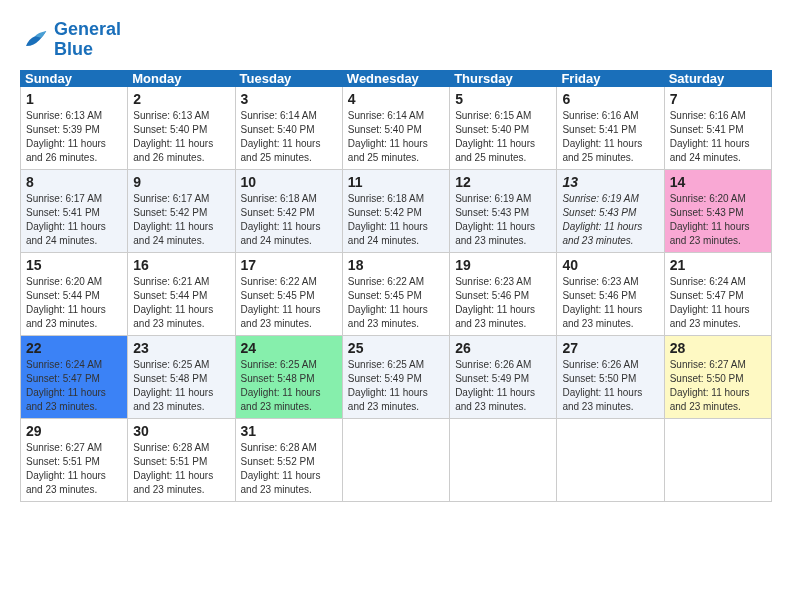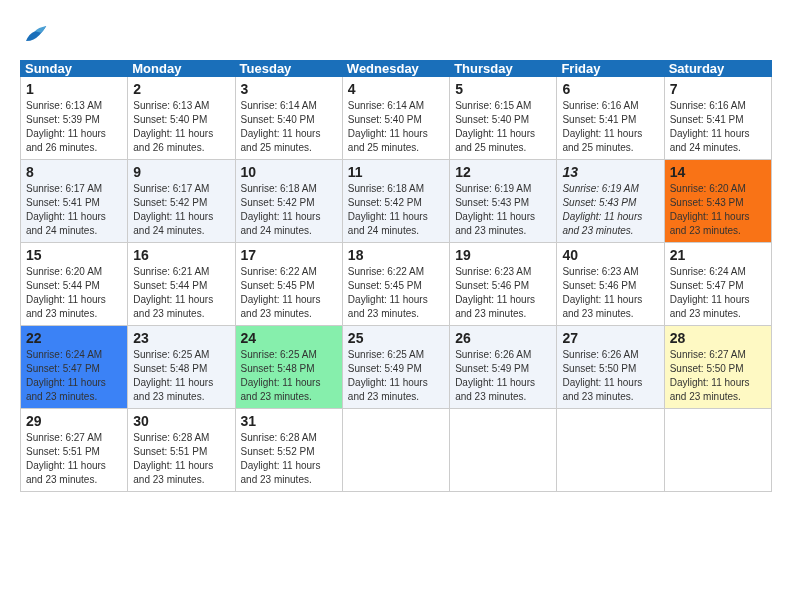--- a/index.html
+++ b/index.html
@@ -89,20 +89,28 @@
   </style>
 </head>
 <body>
 
 <div class="header-area">
   <div class="logo">
     <svg class="logo-bird" viewBox="0 0 40 40" xmlns="http://www.w3.org/2000/svg">
       <path d="M8,28 Q12,18 20,15 Q28,12 35,8 Q30,16 26,20 Q22,24 18,26 Q14,28 8,28Z" fill="#1a6fba"></path>
       <path d="M20,15 Q24,10 35,8 Q32,14 28,17Z" fill="#4a9fd4"></path>
     </svg>
+    <div style="display:flex;flex-direction:column;">
+      <span class="logo-text">
+        <span>General</span>
+      </span>
+      <span class="logo-text">
+        <span>Blue</span>
+      </span>
+    </div>
   </div>
   <div class="title-area">
     <div class="month-title"></div>
     <div class="location-title"></div>
   </div>
 </div>
 
 <table class="calendar">
   <thead>
     <tr>
@@ -164,21 +172,21 @@
         <span class="day-info">Sunrise: 6:18 AM<br>Sunset: 5:42 PM<br>Daylight: 11 hours and 24 minutes.</span>
       </td>
         <td style="background: rgb(240, 244, 250);">
         <span class="day-number">12</span>
         <span class="day-info">Sunrise: 6:19 AM<br>Sunset: 5:43 PM<br>Daylight: 11 hours and 23 minutes.</span>
       </td>
         <td style="background: rgb(240, 244, 250); font-style: italic;">
         <span class="day-number">13</span>
         <span class="day-info">Sunrise: 6:19 AM<br>Sunset: 5:43 PM<br>Daylight: 11 hours and 23 minutes.</span>
       </td>
-        <td style="background: #f97316;">
+        <td style="background: #f9a8d4;">
         <span class="day-number">14</span>
         <span class="day-info">Sunrise: 6:20 AM<br>Sunset: 5:43 PM<br>Daylight: 11 hours and 23 minutes.</span>
       </td>
       </tr>
       <tr>
         <td>
         <span class="day-number">15</span>
         <span class="day-info">Sunrise: 6:20 AM<br>Sunset: 5:44 PM<br>Daylight: 11 hours and 23 minutes.</span>
       </td>
         <td>

